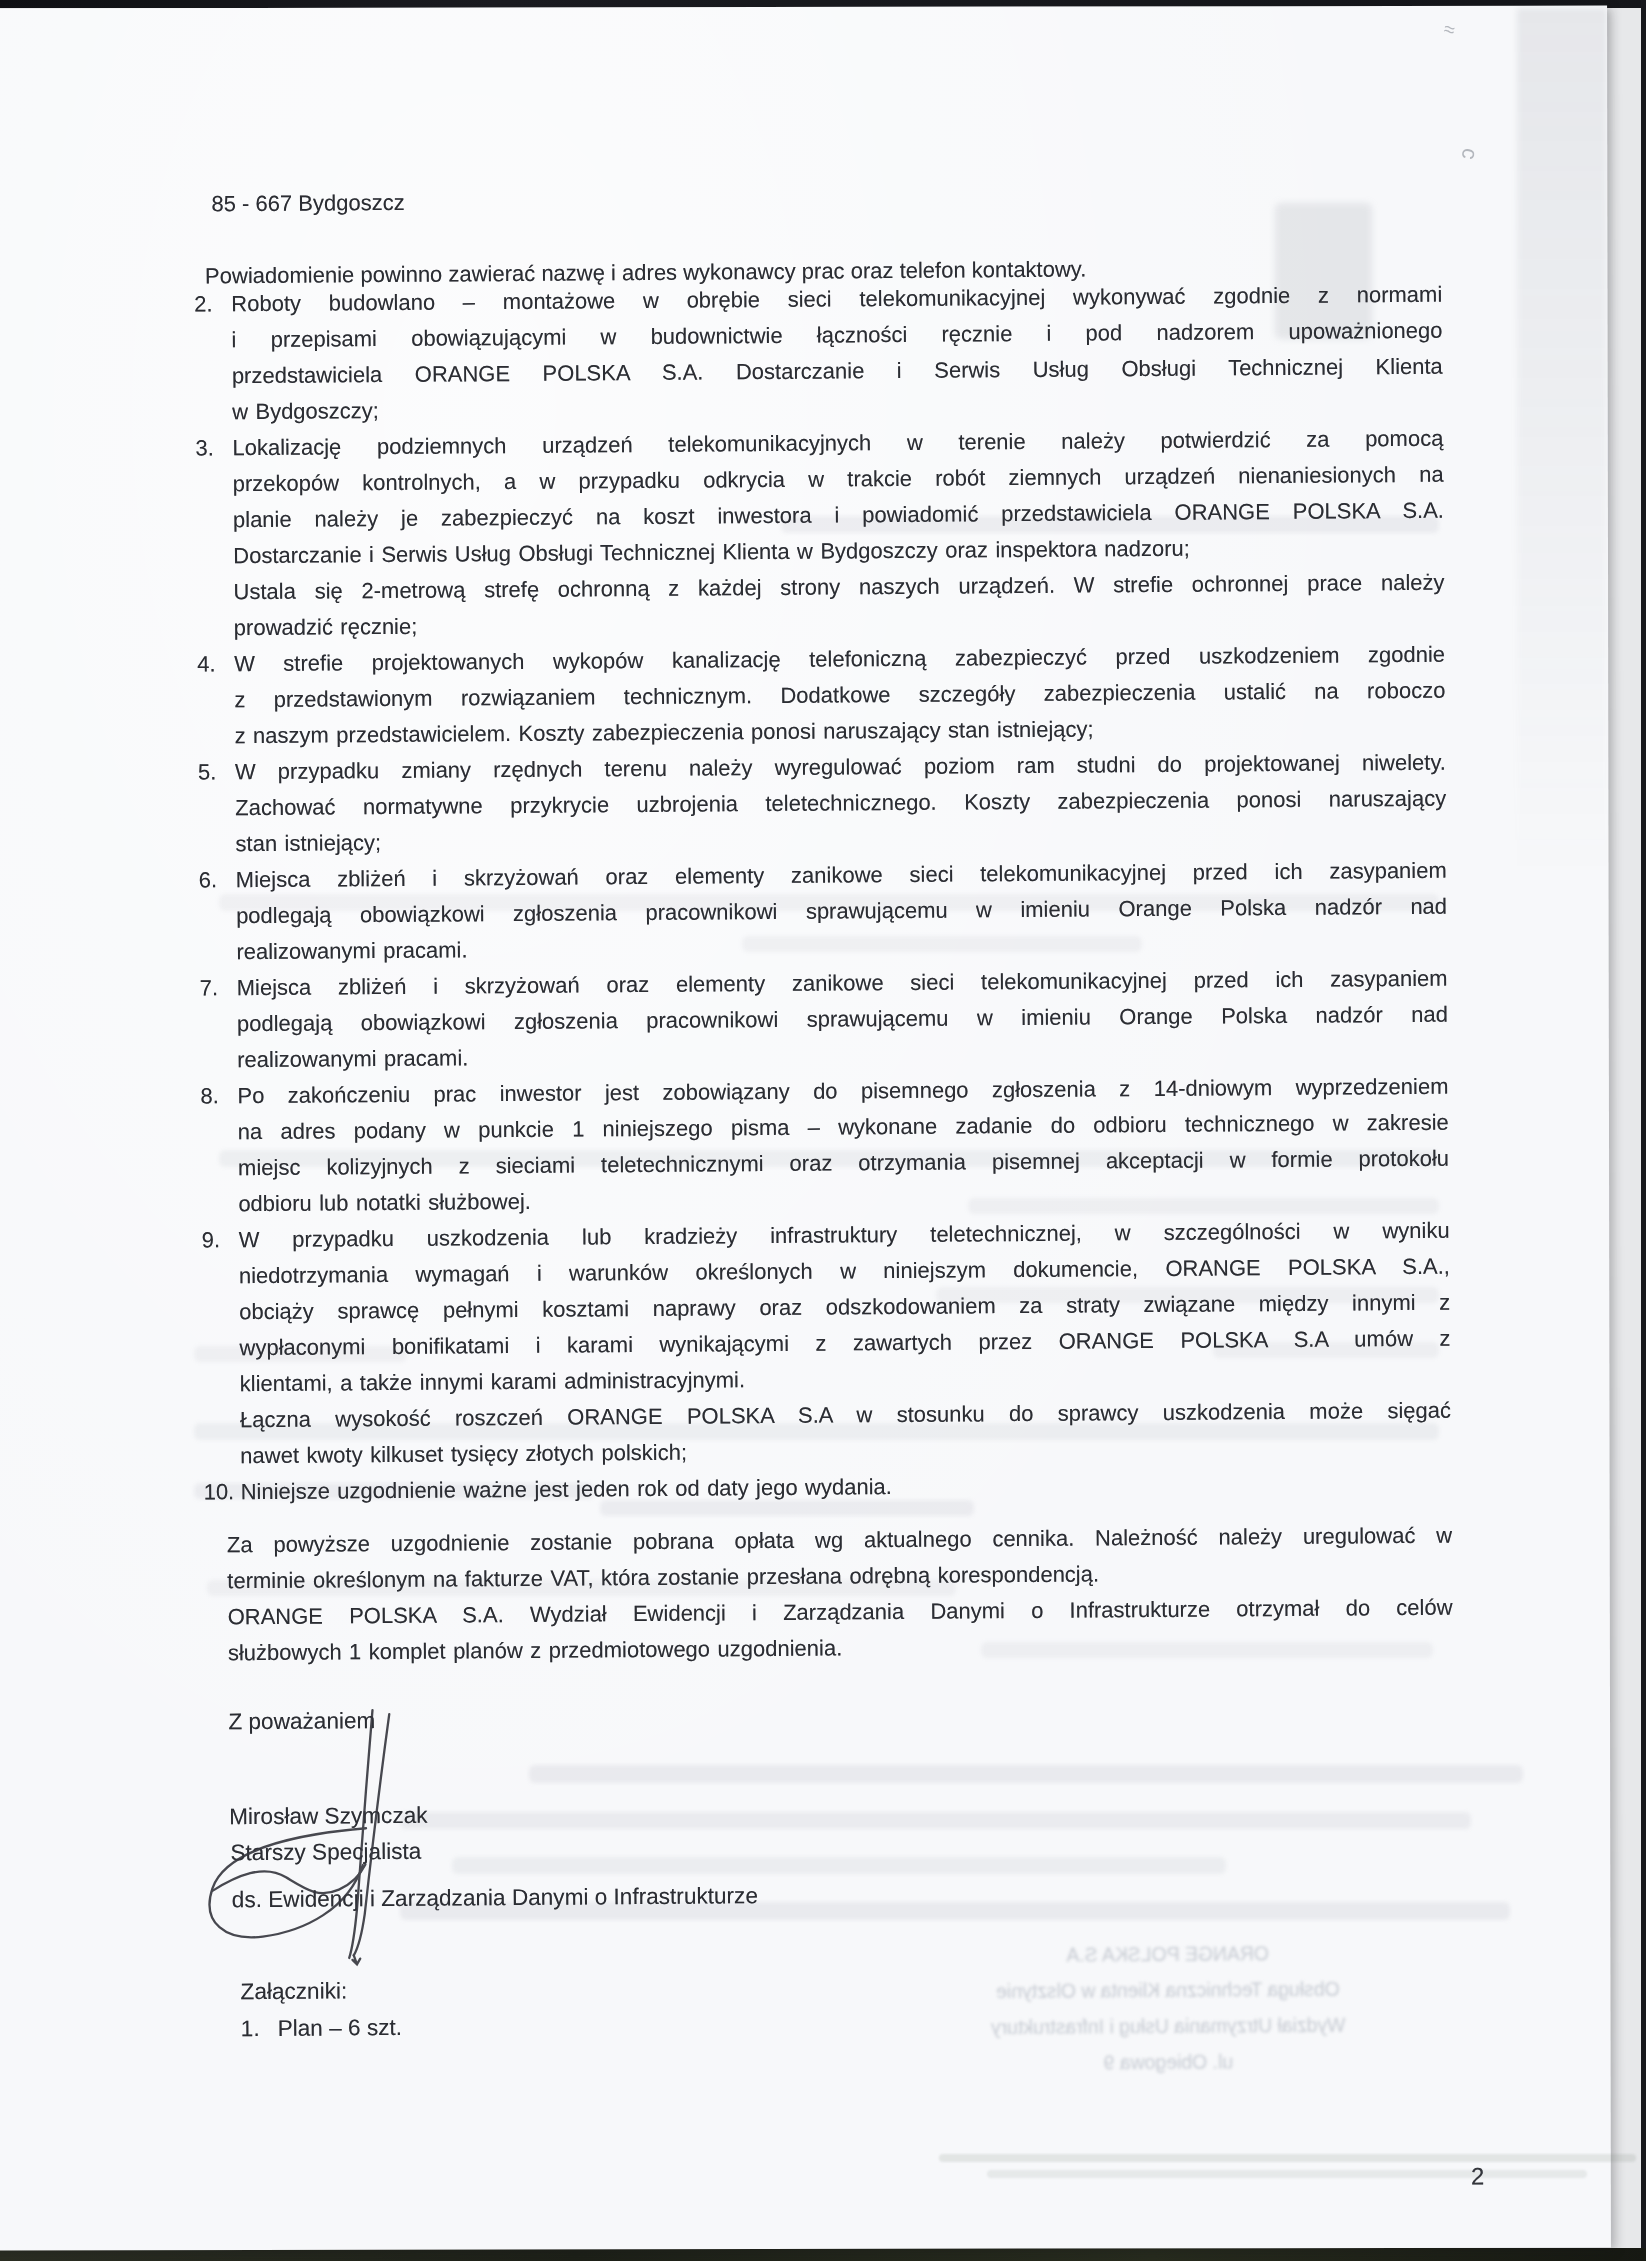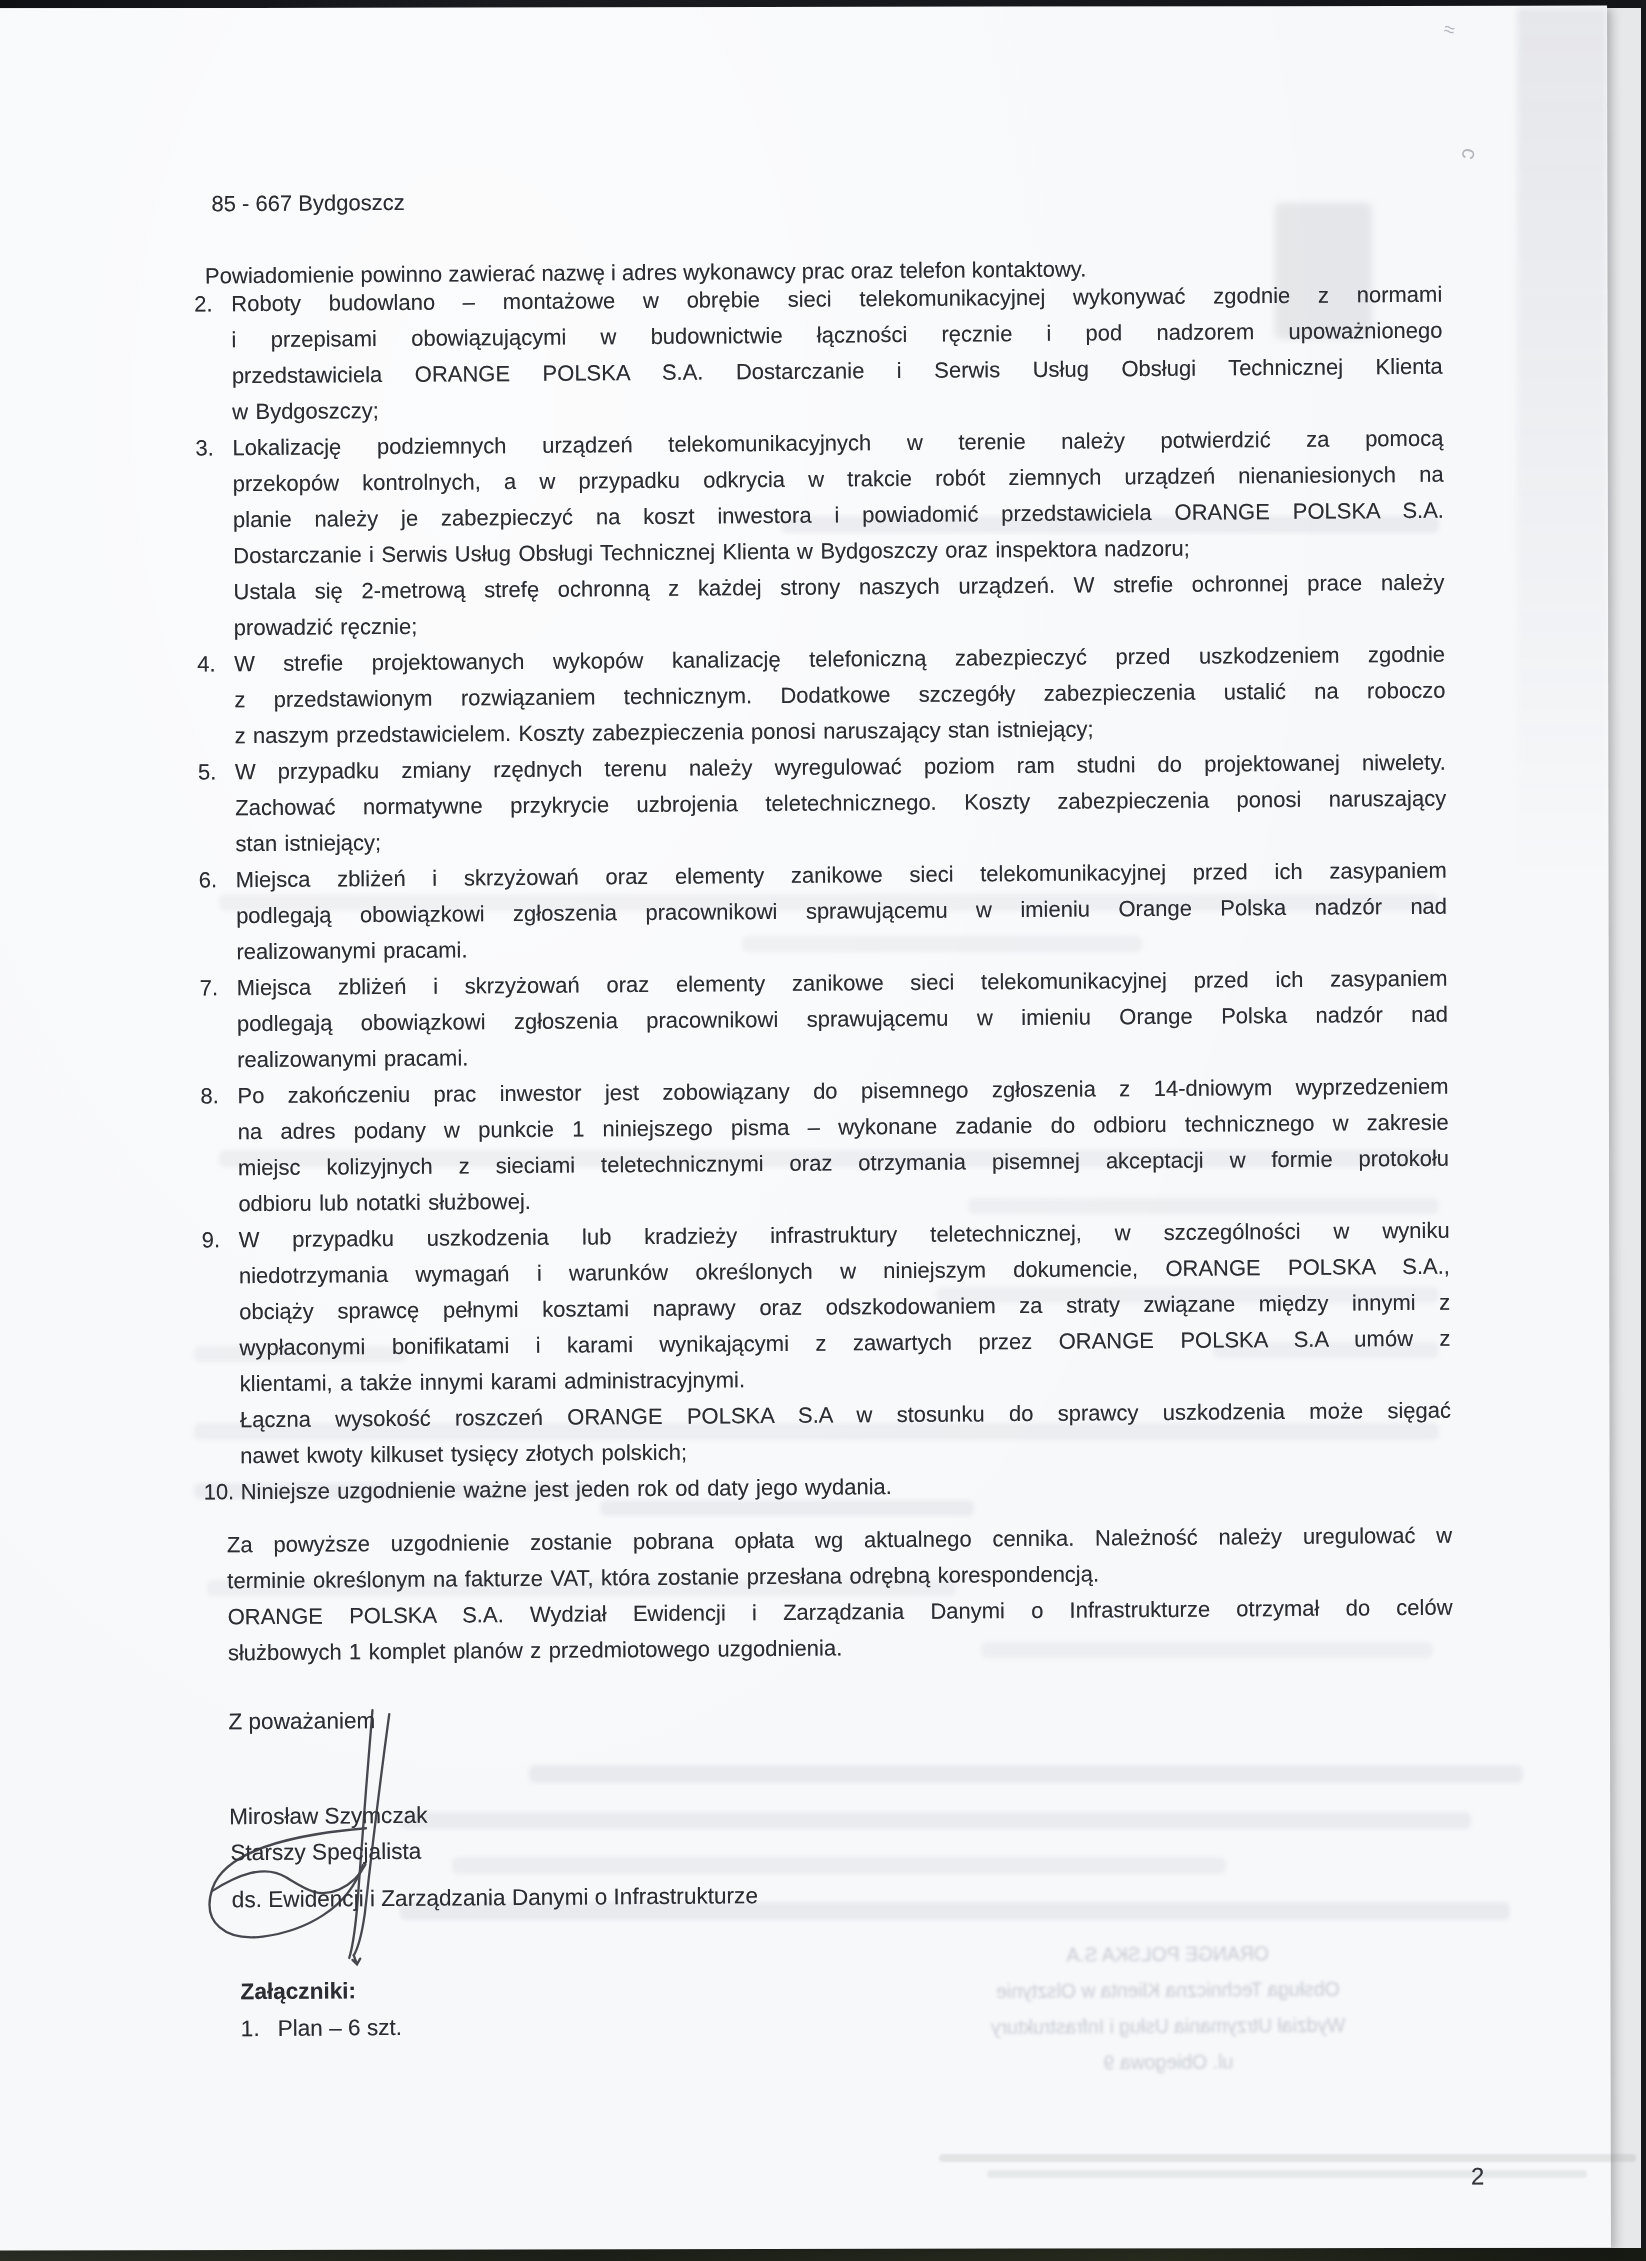--- a/index.html
+++ b/index.html
@@ -169,21 +169,21 @@
       <div class="jline">ORANGE POLSKA S.A. Wydział Ewidencji i Zarządzania Danymi o Infrastrukturze otrzymał do celów</div>
       <div class="jline para-end">służbowych 1 komplet planów z przedmiotowego uzgodnienia.</div>
     </div>
 
   <div class="block sig-line" style="left:217px;top:1709px;">Z poważaniem</div>
 
   <div class="block sig-line" style="left:217px;top:1804px;">Mirosław Szymczak</div>
   <div class="block sig-line" style="left:218px;top:1840px;">Starszy Specjalista</div>
   <div class="block sig-line" style="left:219px;top:1887px;">ds. Ewidencji i Zarządzania Danymi o Infrastrukturze</div>
 
-  <div class="block sig-line" style="left:227px;top:1979px;font-weight:bold;">Załączniki:</div>
+  <div class="block sig-line" style="left:227px;top:1979px;">Załączniki:</div>
   <div class="block sig-line" style="left:227px;top:2016px;">
     <span>1.</span><span style="display:inline-block;width:18px;"></span><span>Plan – 6 szt.</span>
   </div>
 
   <div class="pagenum">2</div>
 </div>
 
 <svg class="sig-svg" width="271" height="271" viewBox="0 0 420 420">
   <g fill="none" stroke="#34353d" stroke-width="3.6" stroke-linecap="round" opacity="0.9">
     <path d="M 320 22 C 312 120, 301 255, 296 330 C 293 362, 289 390, 284 406"></path>

